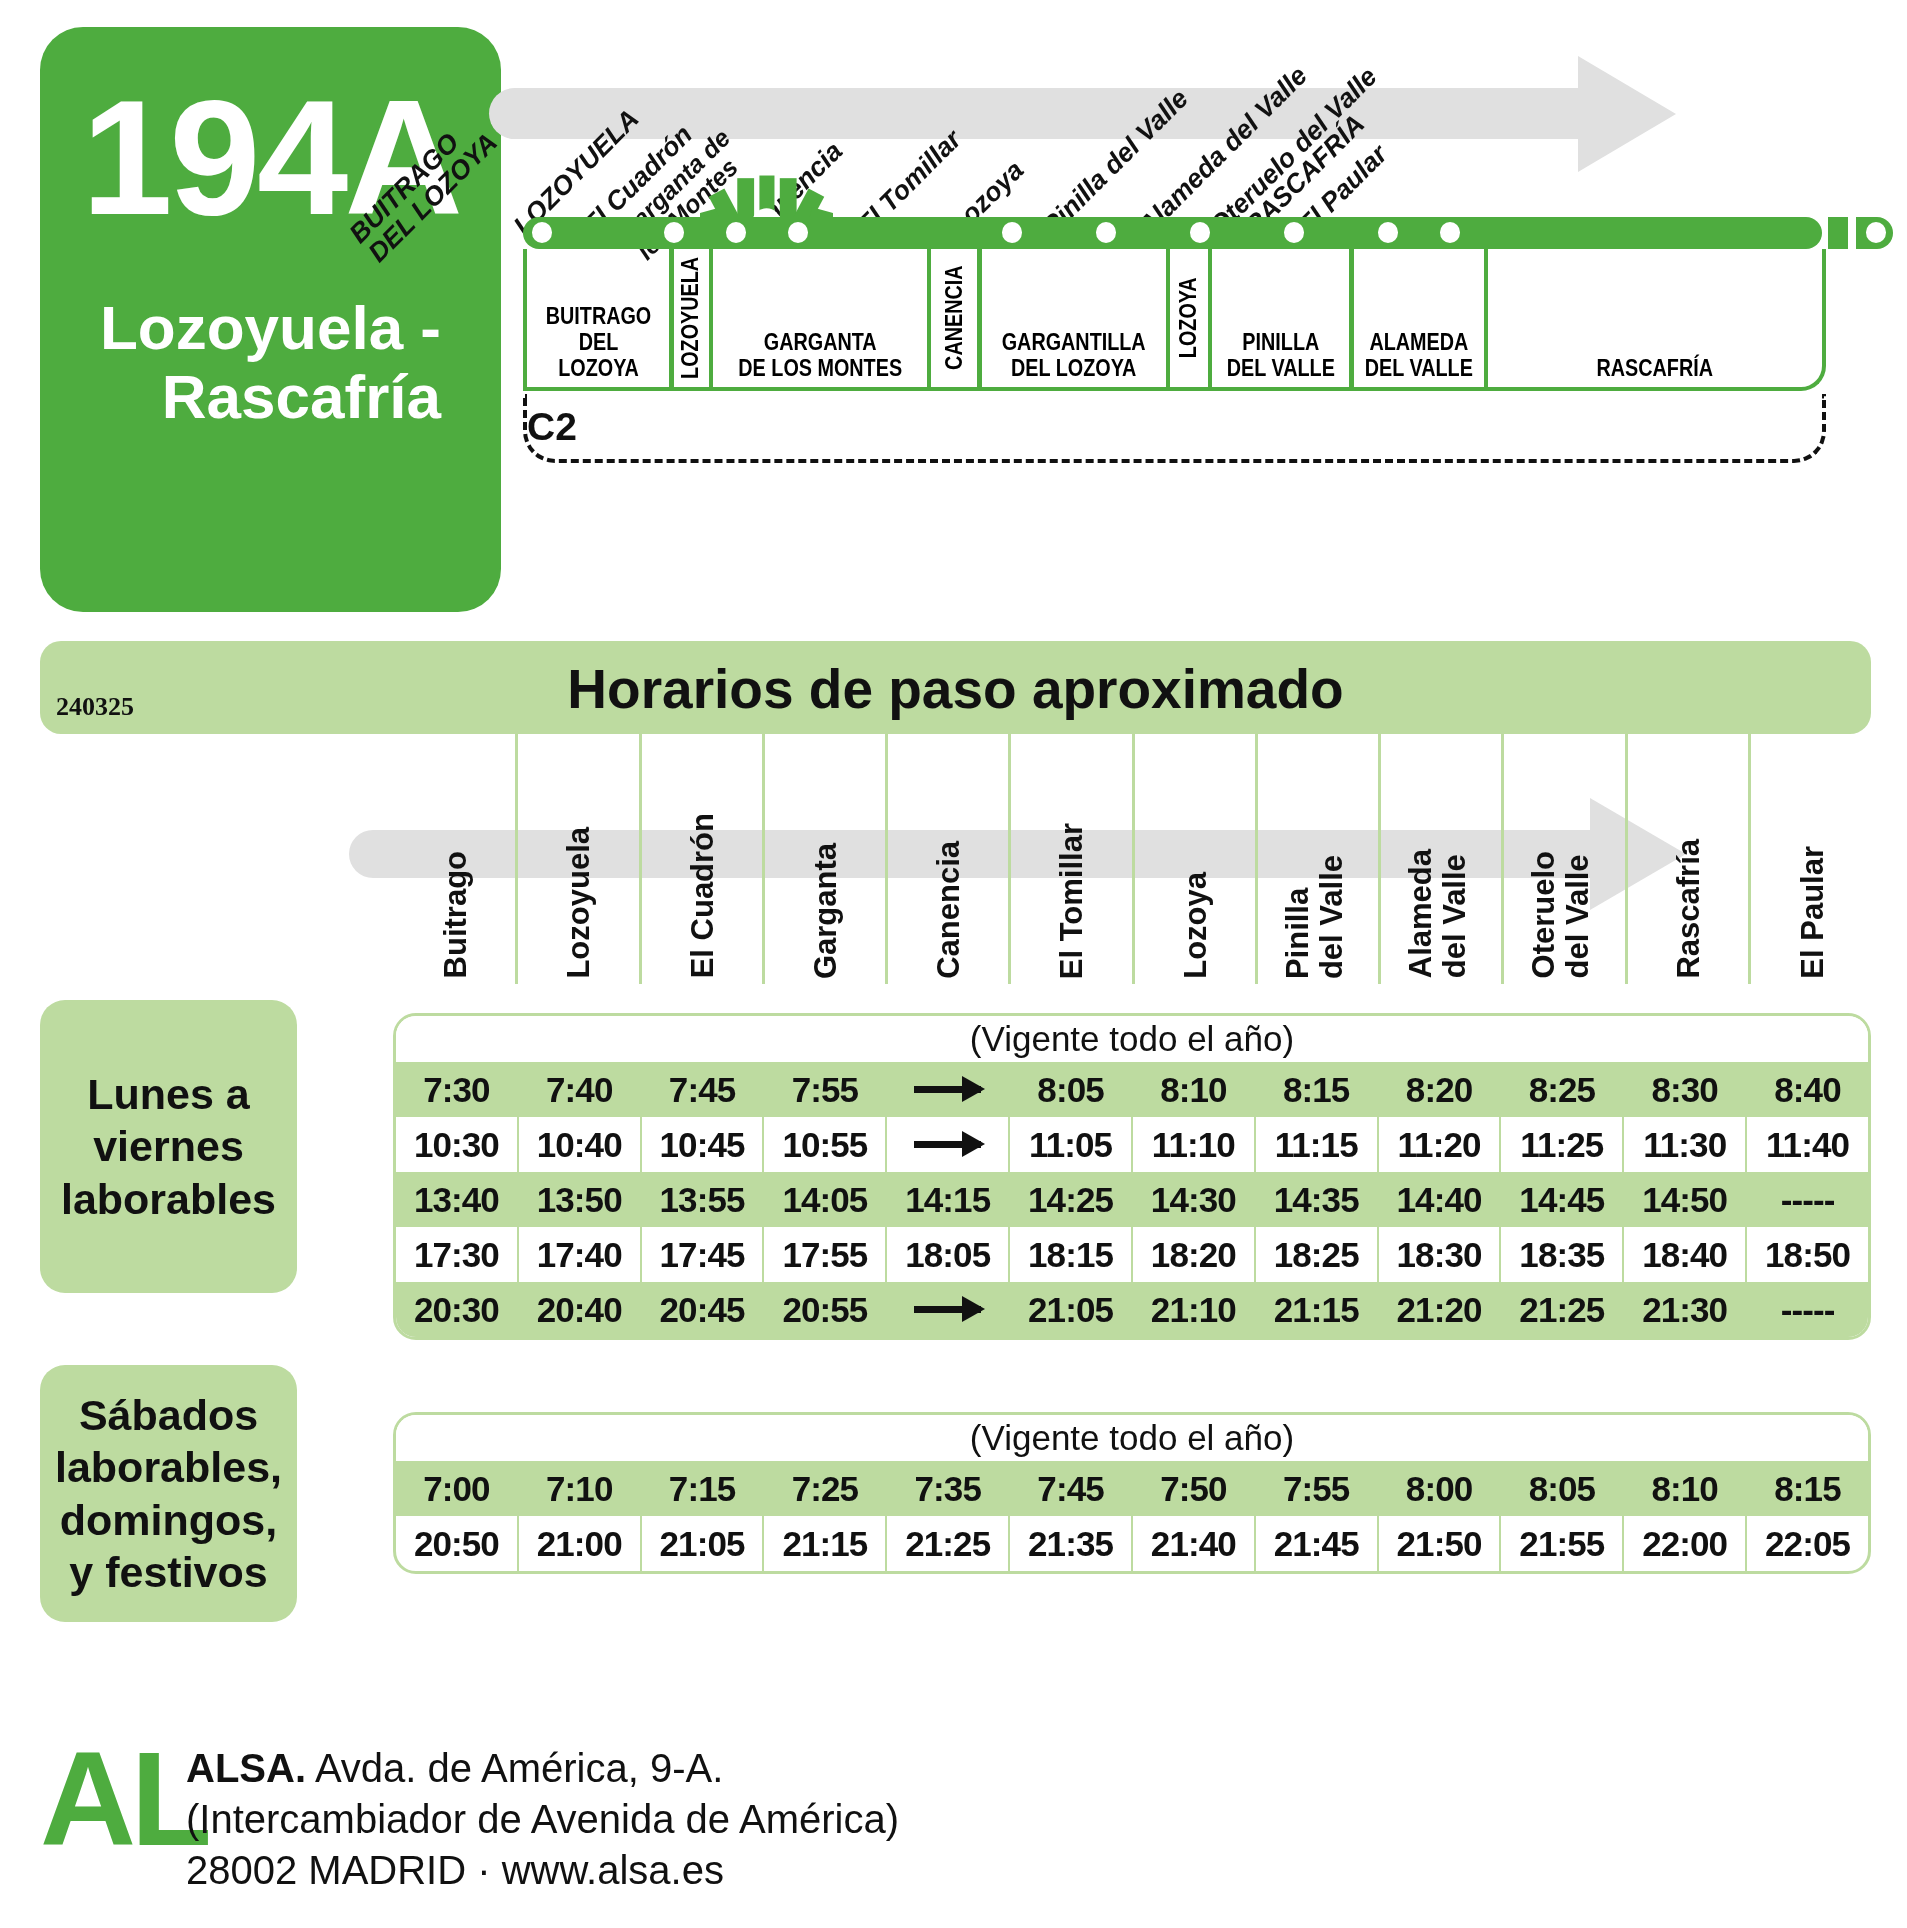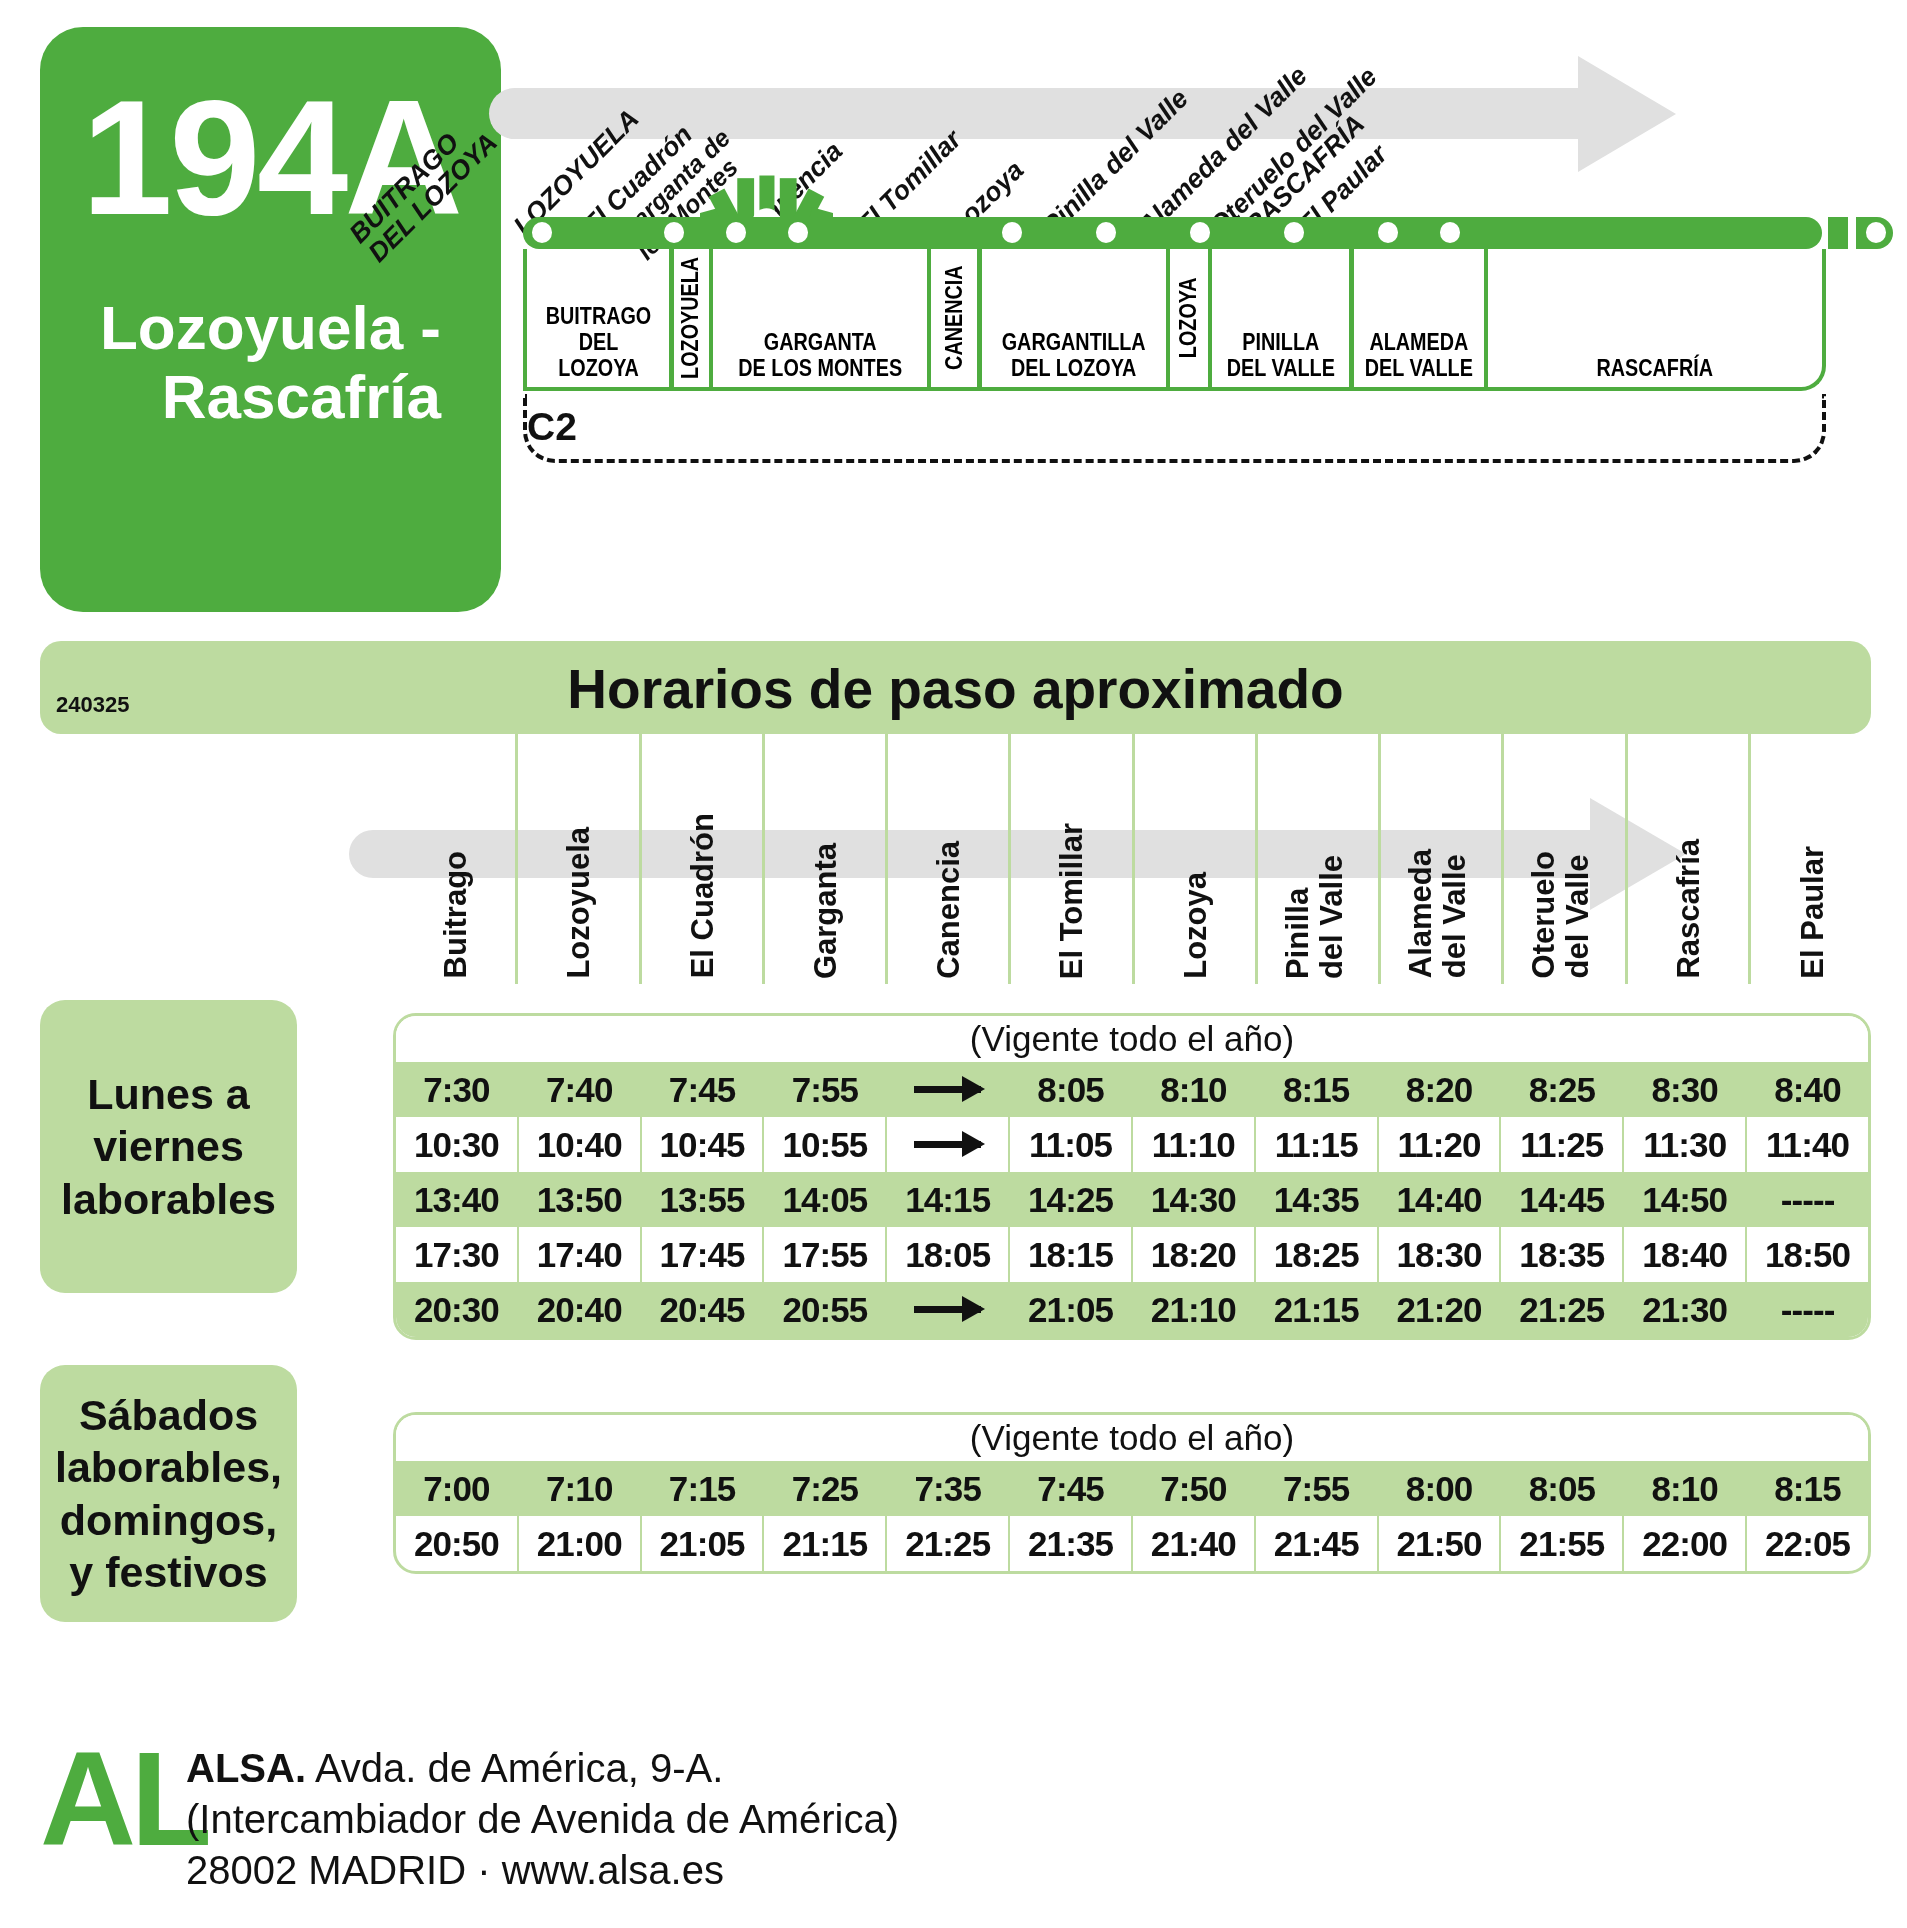--- a/index.html
+++ b/index.html
@@ -74,22 +74,22 @@
   }
   #zone-label{font-size:39px;font-weight:bold;color:#111;
      font-family:"Liberation Sans Narrow","Liberation Sans",sans-serif;}
 
   
   #title-band{
     position:absolute;left:40px;top:641px;width:1831px;height:93px;
     background:#bddba0;border-radius:21px;
   }
   #doc-code{
-    position:absolute;left:16px;top:51px;font-size:22px;font-weight:bold;color:#111;
-    font-family:Liberation Sans, sans-serif;
+    position:absolute;left:16px;top:51px;font-size:26px;font-weight:bold;color:#111;
+    font-family:Liberation Serif, serif;
   }
   #title-text{
     position:absolute;left:0;top:16px;width:1831px;text-align:center;
     font-size:55px;font-weight:bold;color:#111;
   }
 
   
   #cols{position:absolute;left:393px;top:734px;width:1478px;height:250px;}
   #cols .vline{position:absolute;top:0;width:2.7px;height:250px;background:#bddba0;}
   #cols-arrow{

